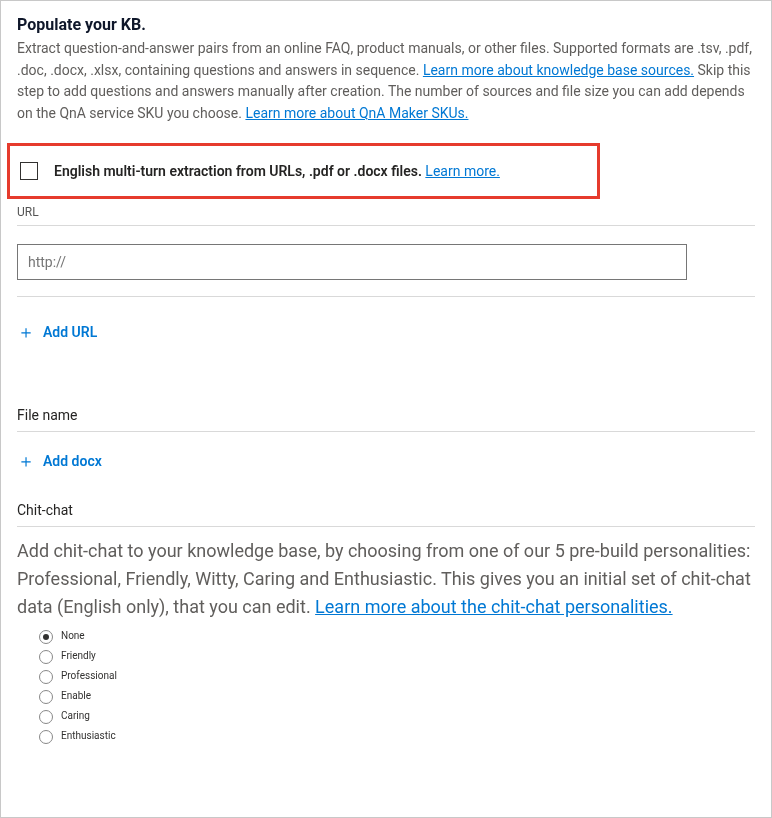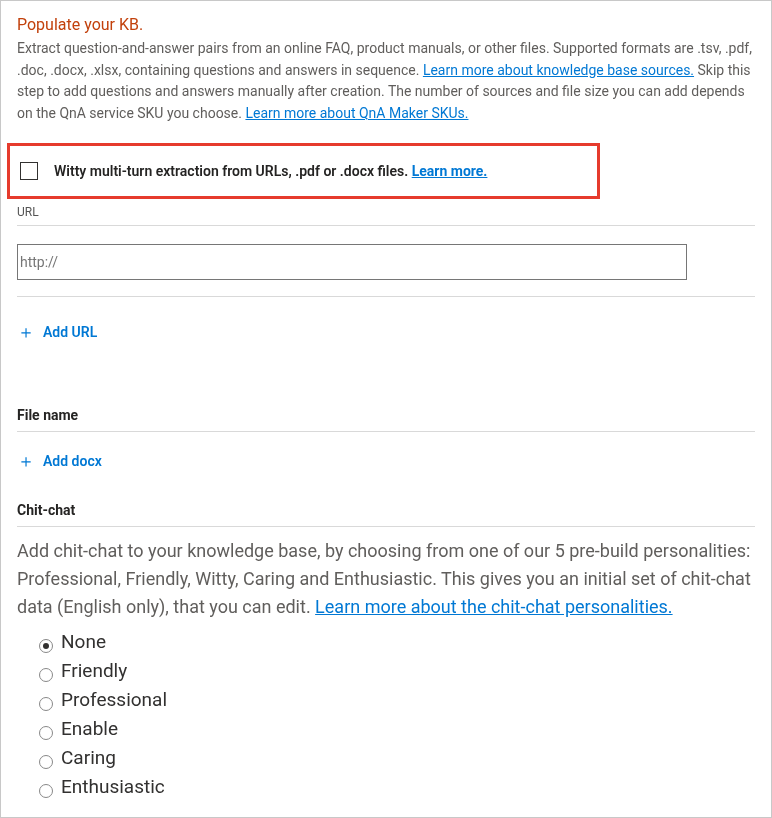--- a/index.html
+++ b/index.html
@@ -11,22 +11,22 @@
     background: #fff;
   }
   .panel {
     width: 772px;
     height: 818px;
     border: 1px solid #c8c8c8;
     padding: 14px 16px 18px 16px;
   }
   .title {
     font-size: 16px;
-    font-weight: 400;
-    color: #c2410c;
+    font-weight: 700;
+    color: #0f172a;
     margin: 0 0 4px 0;
   }
   .desc {
     font-size: 14px;
     color: #605e5c;
     line-height: 1.55;
     margin: 0 0 18px 0;
   }
   .desc a, .chit-desc a, .multiturn-row a {
     color: #0078d4;
@@ -46,42 +46,42 @@
     height: 18px;
     border: 1.5px solid #323130;
     margin-right: 16px;
     flex-shrink: 0;
   }
   .multiturn-row {
     font-size: 14px;
     font-weight: 600;
     color: #252423;
   }
-  .multiturn-row a { font-weight: 700; }
+  .multiturn-row a { font-weight: 400; }
   .field-label {
     font-size: 12px;
     font-weight: 400;
     color: #555;
     margin: 6px 0 4px 0;
   }
   .hr {
     border: none;
     border-top: 1px solid #d9d9d9;
     margin: 6px 0 16px 0;
   }
   .hr-short {
     border: none;
     border-top: 1px solid #d9d9d9;
     margin: 8px 0 10px 0;
   }
   .url-input {
     width: 670px;
     height: 36px;
     border: 1px solid #767676;
-    padding: 0 2px;
+    padding: 0 10px;
     font-size: 14px;
     font-family: inherit;
     color: #323130;
     margin: 2px 0 10px 0;
   }
   .url-input::placeholder { color: #767676; }
   .add-row {
     display: inline-flex;
     align-items: center;
     gap: 8px;
@@ -94,39 +94,39 @@
   }
   .plus {
     font-size: 18px;
     font-weight: 400;
     line-height: 1;
   }
   .section-gap { height: 60px; }
   .section-gap-sm { height: 26px; }
   .field-heading {
     font-size: 14px;
-    font-weight: 700;
+    font-weight: 400;
     color: #252423;
     margin: 0 0 2px 0;
   }
   .chit-desc {
     font-size: 18px;
     color: #605e5c;
     line-height: 1.55;
     margin: 8px 0 10px 0;
   }
   .radio-list {
     margin: 0;
     padding: 0 0 0 22px;
   }
   .radio-item {
     display: flex;
-    align-items: flex-end;
+    align-items: flex-start;
     gap: 8px;
-    font-size: 19px;
+    font-size: 10px;
     margin: 6px 0;
     cursor: pointer;
   }
   .radio {
     width: 14px;
     height: 14px;
     border: 1px solid #888;
     border-radius: 50%;
     display: inline-flex;
     align-items: center;
@@ -149,21 +149,21 @@
 
   <h2 class="title">Populate your KB.</h2>
 
   <p class="desc">
     <span>Extract question-and-answer pairs from an online FAQ, product manuals, or other files. Supported formats are .tsv, .pdf, .doc, .docx, .xlsx, containing questions and answers in sequence. </span><a href="#">Learn more about knowledge base sources.</a><span> Skip this step to add questions and answers manually after creation. The number of sources and file size you can add depends on the QnA service SKU you choose. </span><a href="#">Learn more about QnA Maker SKUs.</a>
   </p>
 
   <div class="highlight-box">
     <span class="checkbox"></span>
     <span class="multiturn-row">
-      <span>Witty multi-turn extraction from URLs, .pdf or .docx files. </span><a href="#">Learn more.</a>
+      <span>English multi-turn extraction from URLs, .pdf or .docx files. </span><a href="#">Learn more.</a>
     </span>
   </div>
 
   <div class="field-label">URL</div>
   <hr class="hr">
   <input class="url-input" type="text" placeholder="http://" style="">
   <hr class="hr">
   <div class="add-row">
     <span class="plus">＋</span>
     <span>Add URL</span>

